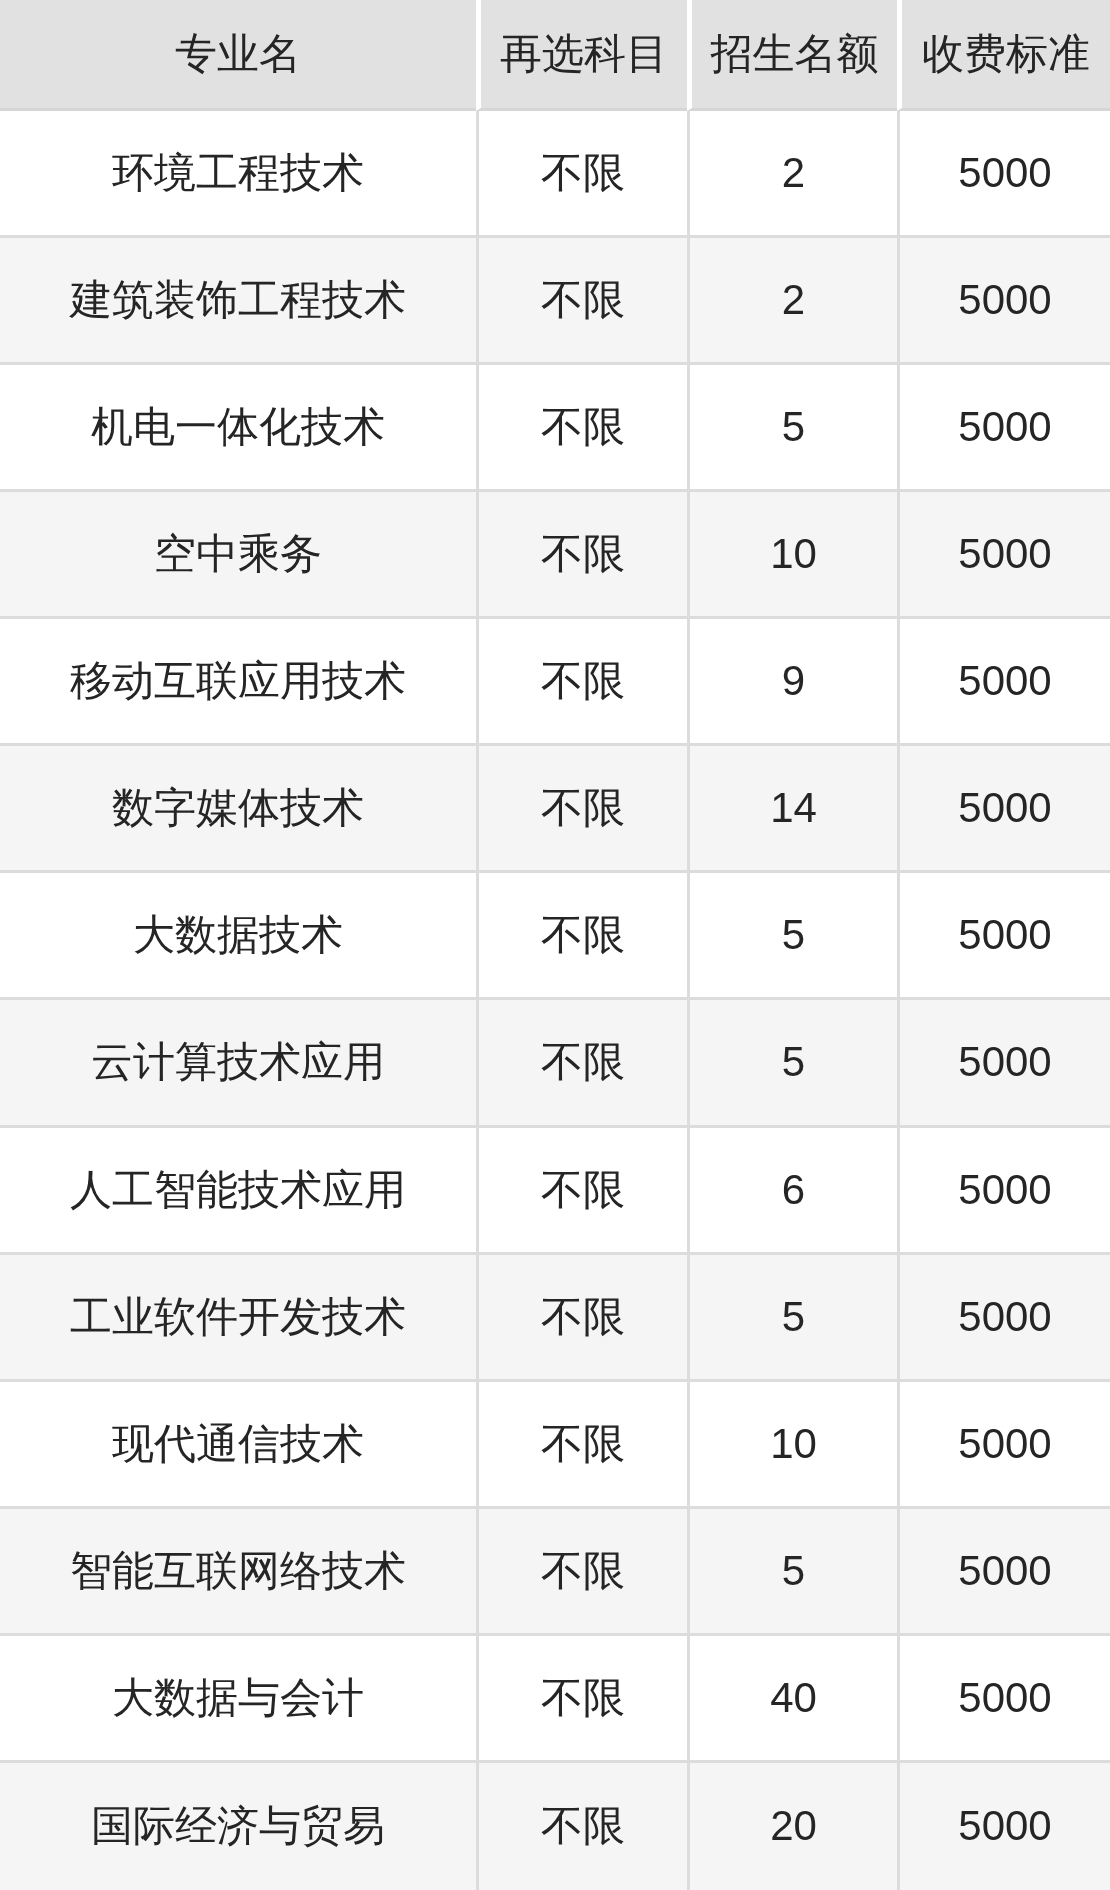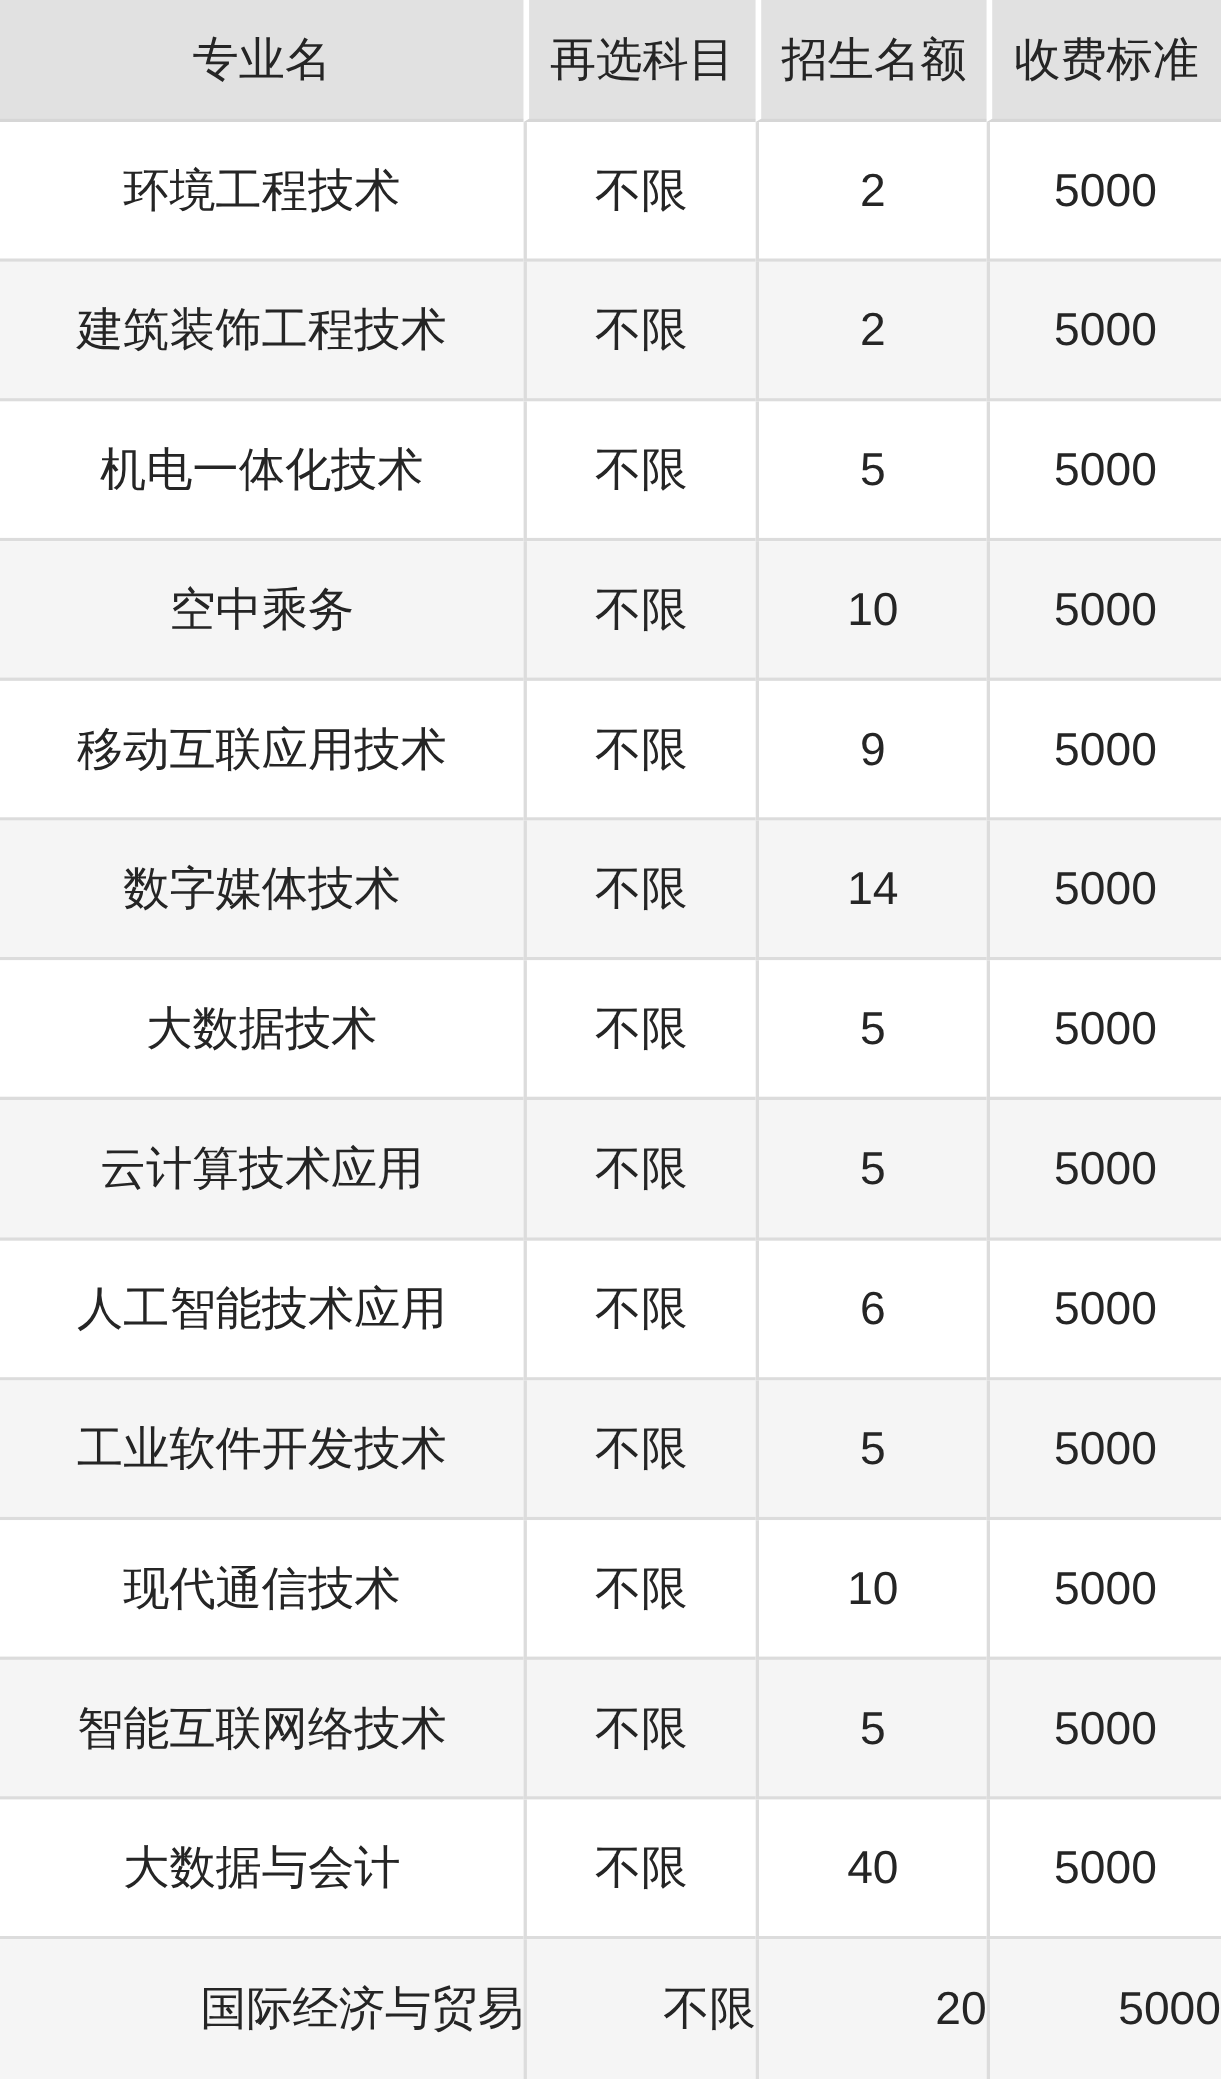--- a/index.html
+++ b/index.html
@@ -58,21 +58,20 @@
     border-bottom: 3px solid var(--divider);
   }
   tbody td:not(:first-child) {
     border-left: 3px solid var(--divider);
   }
   tbody tr:nth-child(even) td {
     background: var(--row-alt-bg);
   }
   tbody tr:last-child td {
     border-bottom: none;
-    text-align: right;
   }
 </style>
 </head>
 <body>
 
 <div class="page">
   <table class="plan-table">
     <colgroup>
       <col class="c1">
         <col class="c2">

